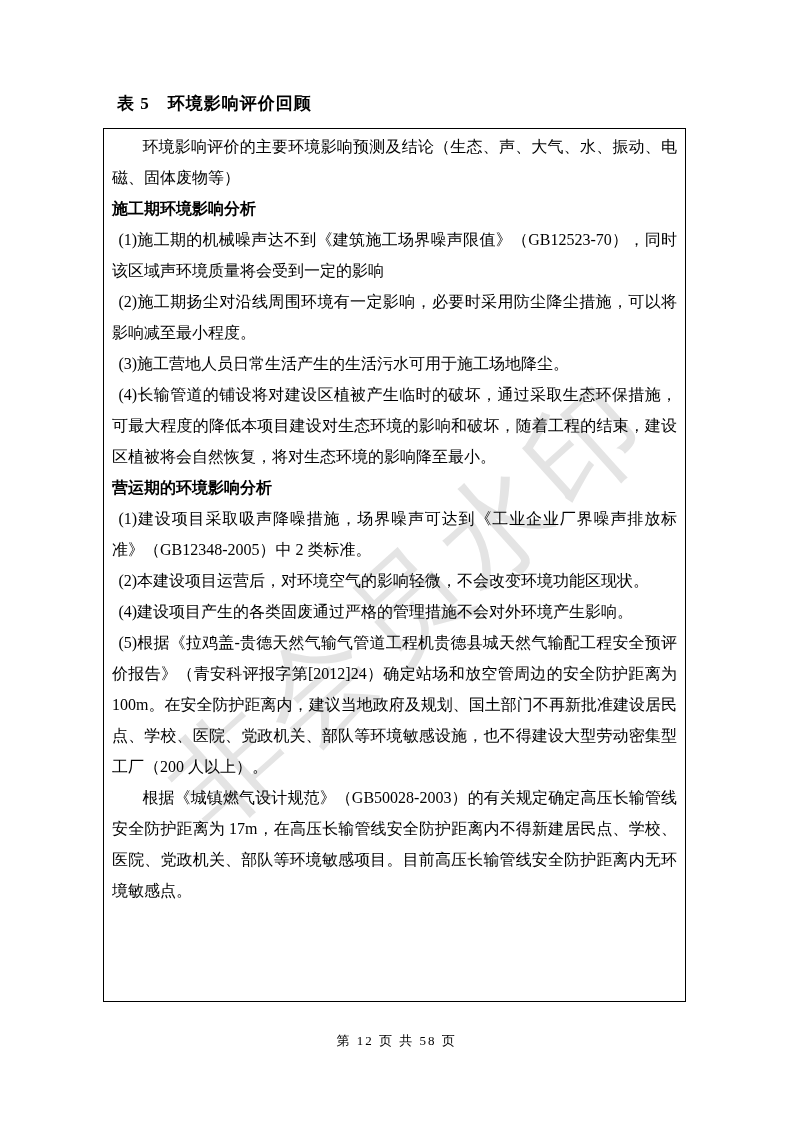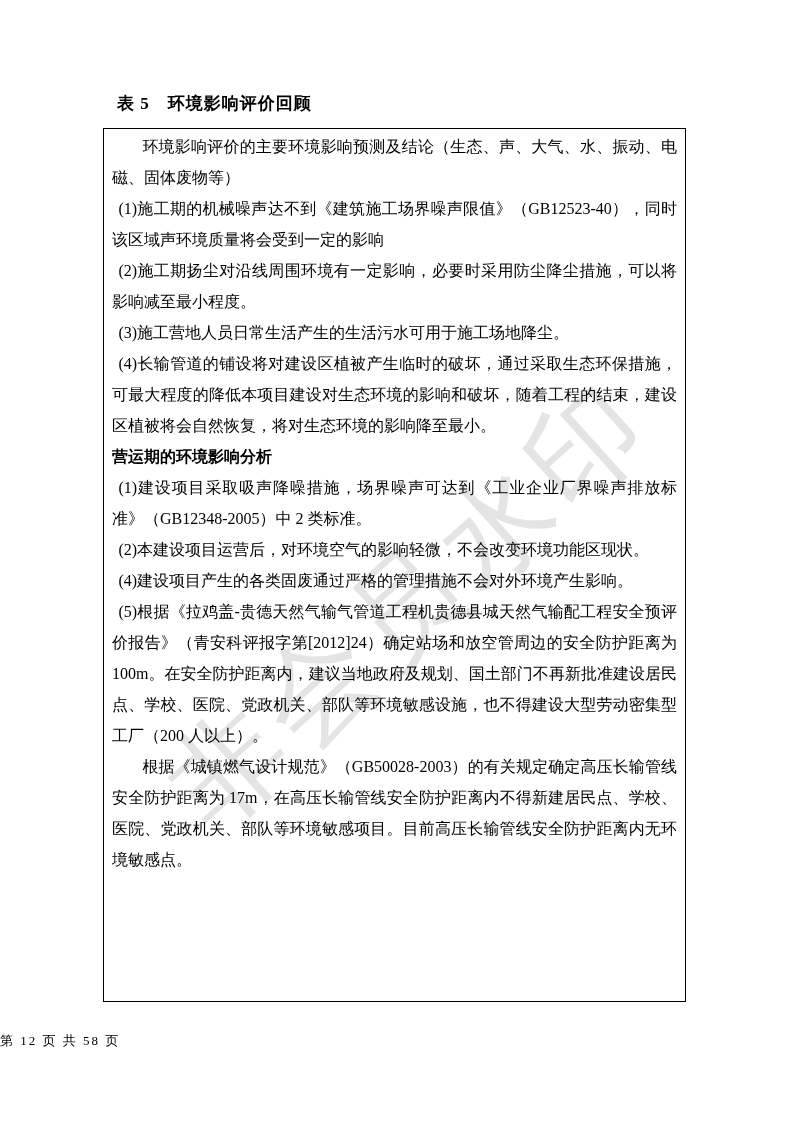--- a/index.html
+++ b/index.html
@@ -52,37 +52,39 @@
     text-align: justify;
   }
   .doc-table p.indent2 { text-indent: 1.9em; }
   .doc-table p.item { text-indent: 0.4em; }
   .doc-table p.heading { font-weight: bold; text-indent: 0; }
   .page-footer {
     position: absolute;
     left: 0;
     top: 1032px;
     width: 100%;
+    text-align: center;
     font-size: 13px;
     z-index: 2;
     letter-spacing: 2px;
   }
 </style>
 </head>
 <body>
 
 <div class="page">
 
   <div class="watermark">非会员水印</div>
 
   <div class="doc-title">表 5　环境影响评价回顾</div>
 
   <div class="doc-table">
     <p class="indent2">环境影响评价的主要环境影响预测及结论（生态、声、大气、水、振动、电磁、固体废物等）</p>
-    <p class="item">(1)施工期的机械噪声达不到《建筑施工场界噪声限值》（GB12523-40），同时该区域声环境质量将会受到一定的影响</p>
+    <p class="heading">施工期环境影响分析</p>
+    <p class="item">(1)施工期的机械噪声达不到《建筑施工场界噪声限值》（GB12523-70），同时该区域声环境质量将会受到一定的影响</p>
     <p class="item">(2)施工期扬尘对沿线周围环境有一定影响，必要时采用防尘降尘措施，可以将影响减至最小程度。</p>
     <p class="item">(3)施工营地人员日常生活产生的生活污水可用于施工场地降尘。</p>
     <p class="item">(4)长输管道的铺设将对建设区植被产生临时的破坏，通过采取生态环保措施，可最大程度的降低本项目建设对生态环境的影响和破坏，随着工程的结束，建设区植被将会自然恢复，将对生态环境的影响降至最小。</p>
     <p class="heading">营运期的环境影响分析</p>
     <p class="item">(1)建设项目采取吸声降噪措施，场界噪声可达到《工业企业厂界噪声排放标准》（GB12348-2005）中 2 类标准。</p>
     <p class="item">(2)本建设项目运营后，对环境空气的影响轻微，不会改变环境功能区现状。</p>
     <p class="item">(4)建设项目产生的各类固废通过严格的管理措施不会对外环境产生影响。</p>
     <p class="item">(5)根据《拉鸡盖-贵德天然气输气管道工程机贵德县城天然气输配工程安全预评价报告》（青安科评报字第[2012]24）确定站场和放空管周边的安全防护距离为 100m。在安全防护距离内，建议当地政府及规划、国土部门不再新批准建设居民点、学校、医院、党政机关、部队等环境敏感设施，也不得建设大型劳动密集型工厂（200 人以上）。</p>
     <p class="indent2">根据《城镇燃气设计规范》（GB50028-2003）的有关规定确定高压长输管线安全防护距离为 17m，在高压长输管线安全防护距离内不得新建居民点、学校、医院、党政机关、部队等环境敏感项目。目前高压长输管线安全防护距离内无环境敏感点。</p>
   </div>

